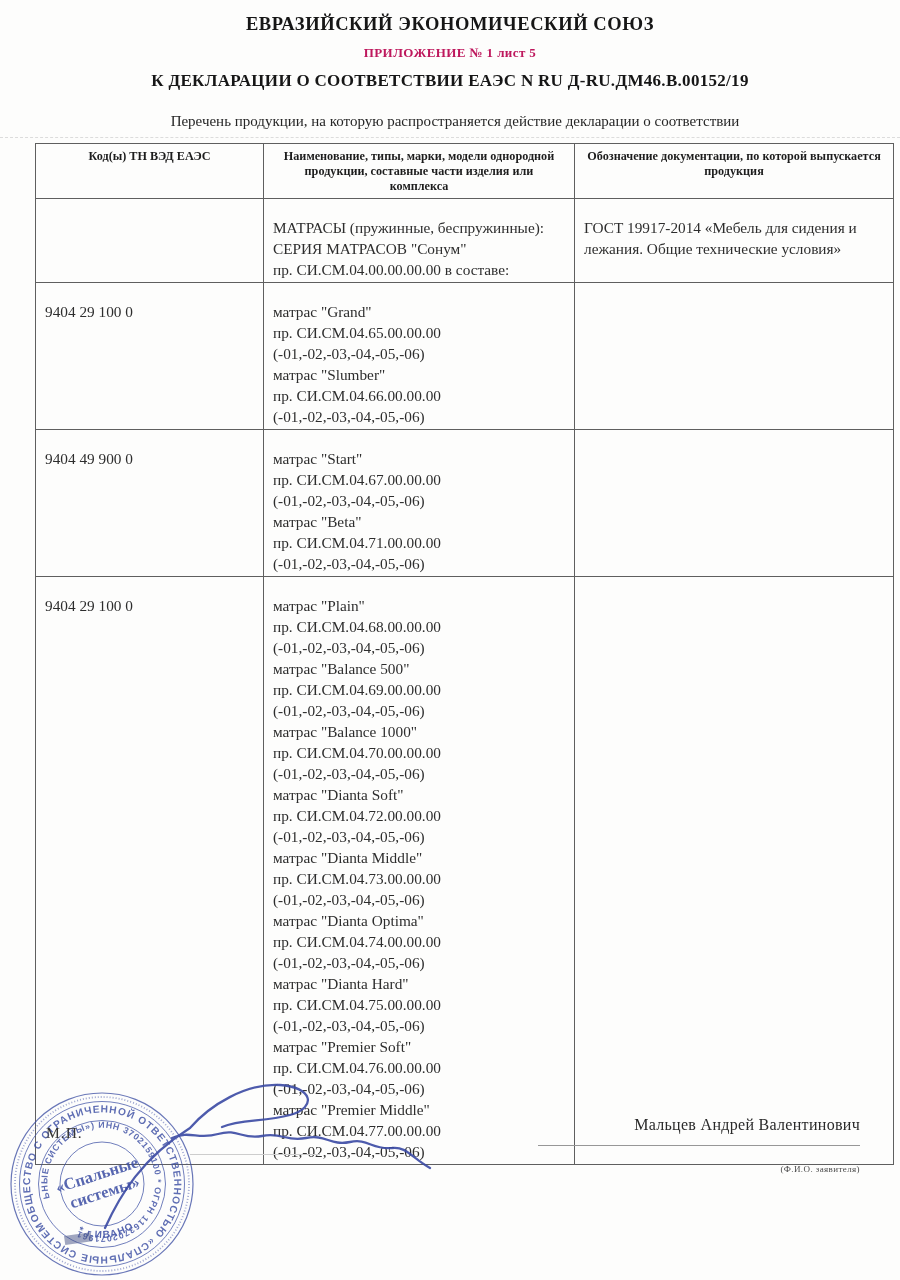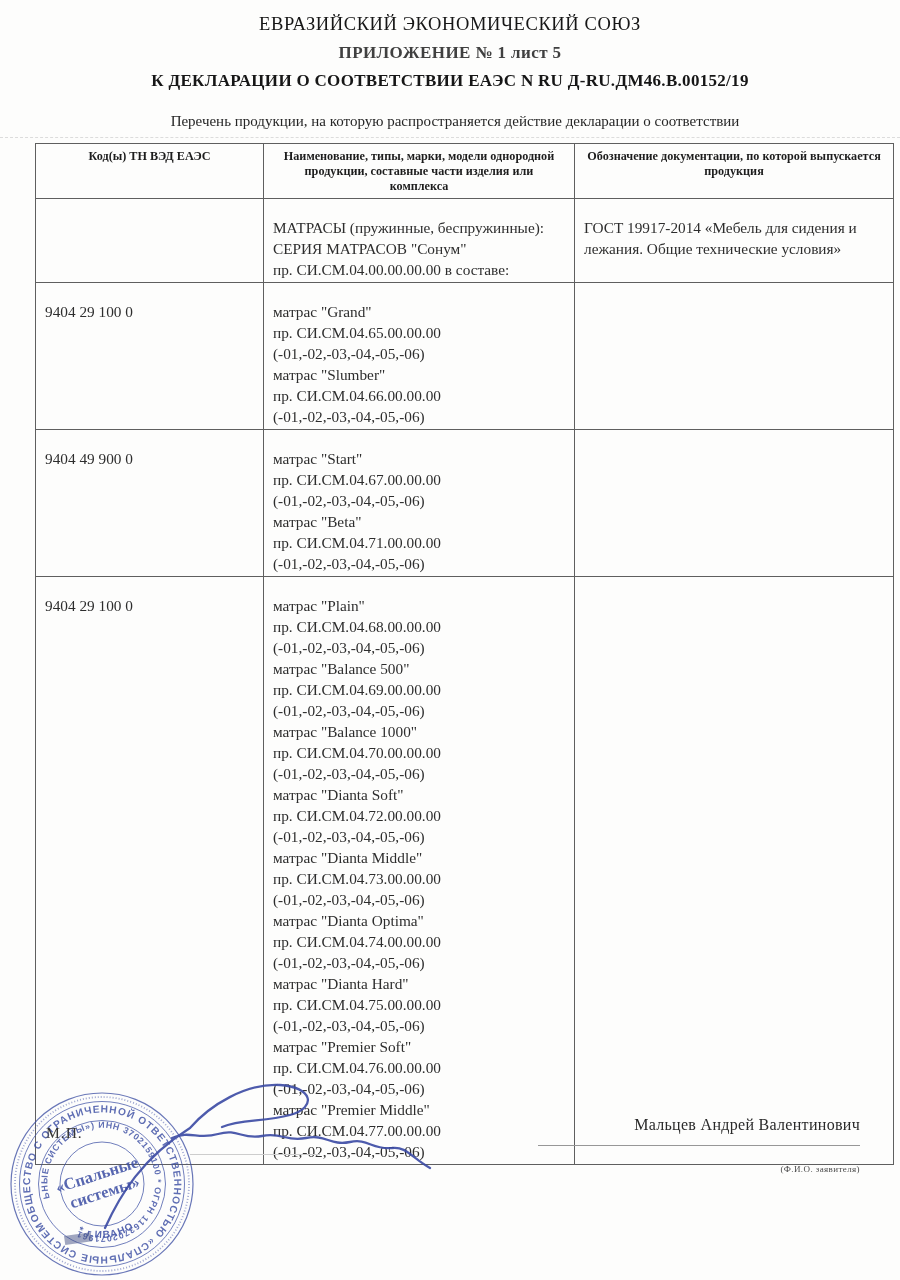--- a/index.html
+++ b/index.html
@@ -6,22 +6,22 @@
   html,body { width:900px; height:1280px; }
   body {
     position:relative;
     width:900px; height:1280px;
     background:#fdfdfc;
     font-family:"Liberation Serif", serif;
     color:#2c2c2c;
     overflow:hidden;
   }
   .doc-header { position:absolute; top:10px; left:0; width:900px; text-align:center; }
-  .doc-header .h1 { font-size:18.5px; font-weight:normal; color:#161616; letter-spacing:.6px; line-height:29px; }
-  .doc-header .h2 { font-size:17px;  font-weight:bold; color:#404040; letter-spacing:.4px; line-height:28px; }
+  .doc-header .h1 { font-size:18.5px; font-weight:bold; color:#161616; letter-spacing:.6px; line-height:29px; }
+  .doc-header .h2 { font-size:13px;  font-weight:bold; color:#be185d; letter-spacing:.4px; line-height:28px; }
   .doc-header .h3 { font-size:17px;  font-weight:bold; color:#161616; letter-spacing:.3px; line-height:28px; }
   .caption { position:absolute; top:113px; left:0; width:910px; text-align:center;
              font-size:15px; color:#262626; }
   .scan-artifact { position:absolute; top:137px; left:0; width:900px; border-top:1px dashed #c2c2c2; opacity:.55; }
 
   table.products {
     position:absolute; left:35px; top:143px; width:858px;
     border-collapse:collapse; table-layout:fixed;
     border:1.5px solid #4f4f4f;
   }

